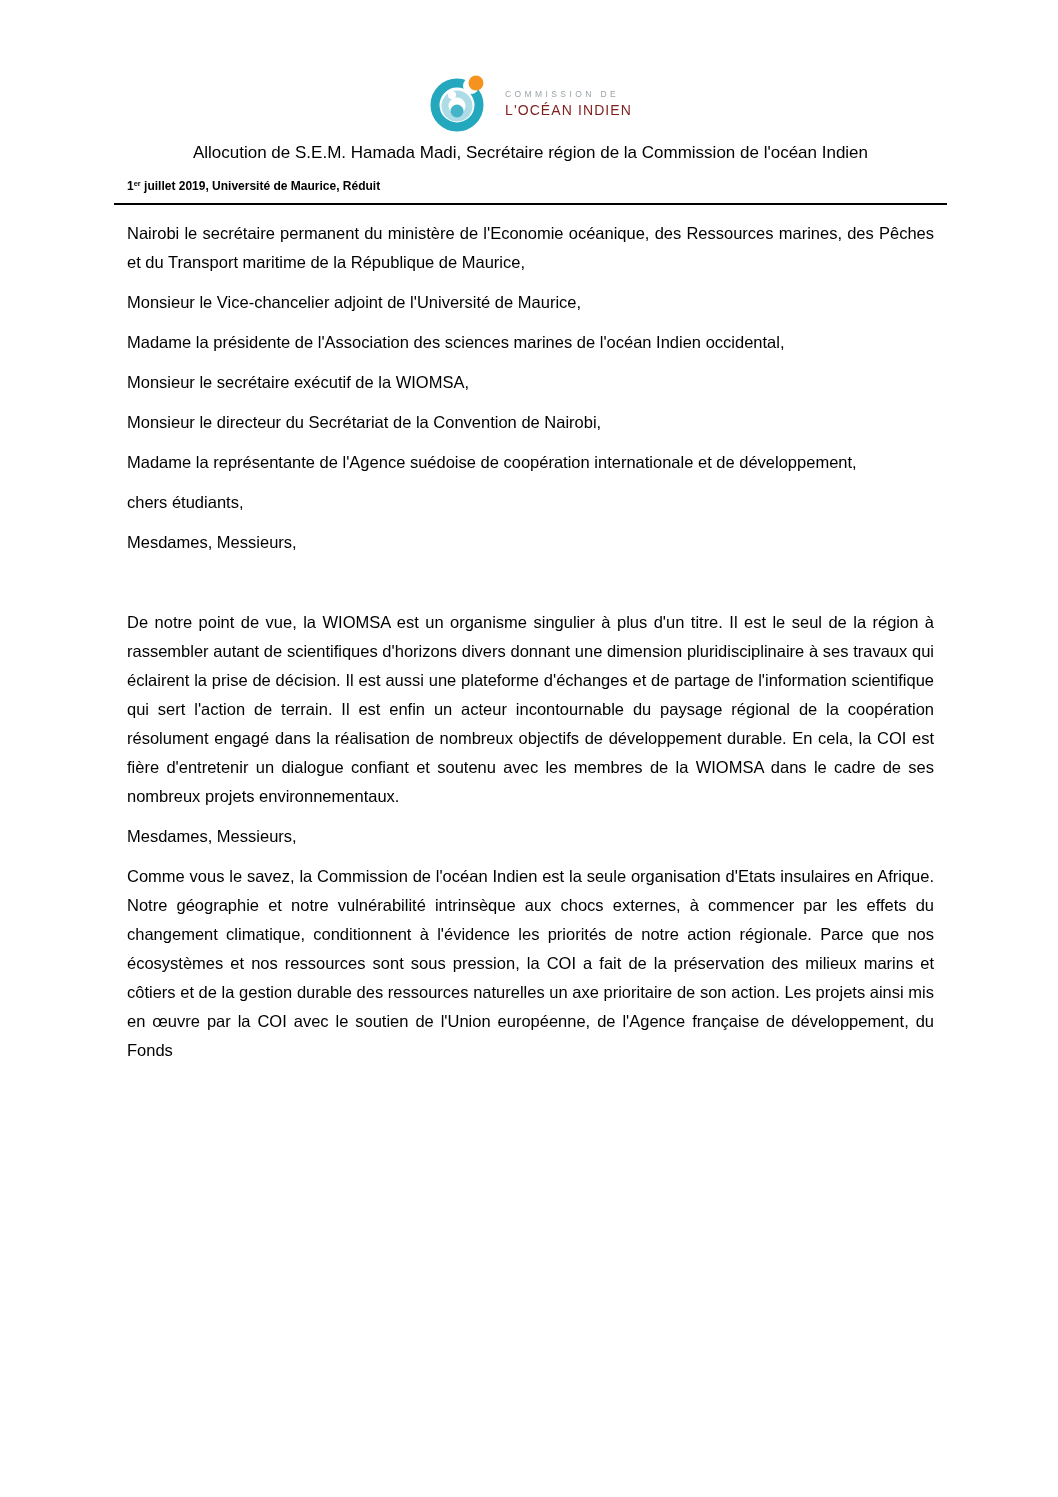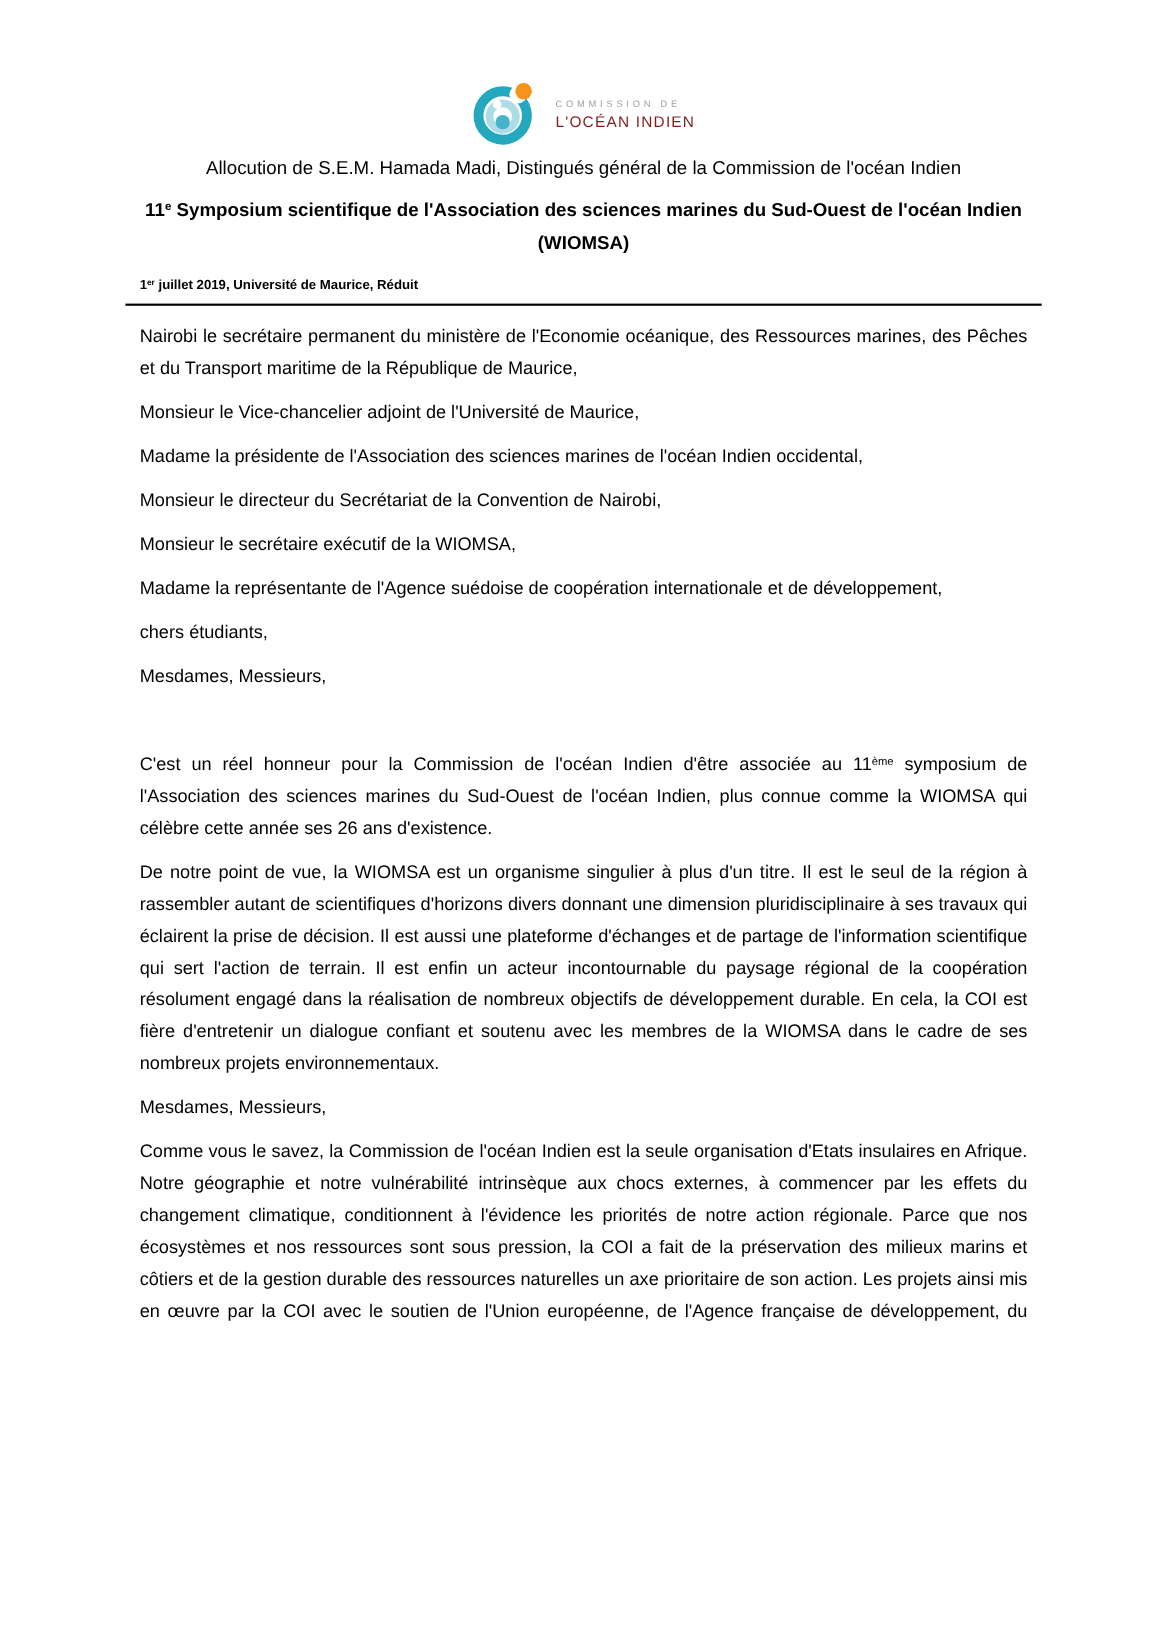--- a/index.html
+++ b/index.html
@@ -120,43 +120,38 @@
       <circle cx="28" cy="37" r="6.5" fill="#45b4c8"></circle>
 
       <circle cx="47" cy="9" r="7.5" fill="#f6921e"></circle>
     </svg>
     <div class="logo-text">
       <div class="logo-text-top">COMMISSION DE</div>
       <div class="logo-text-bottom">L'OCÉAN INDIEN</div>
     </div>
   </div>
 
-  <p class="doc-title">Allocution de S.E.M. Hamada Madi, Distingués général de la Commission de l'océan Indien</p>
+  <p class="doc-title">Allocution de S.E.M. Hamada Madi, Secrétaire région de la Commission de l'océan Indien</p>
 
-  <p class="doc-subtitle">
-    <span class="subtitle-line1">11<sup>e</sup> Symposium scientifique de l'Association des sciences marines du Sud-Ouest de l'océan Indien</span><br>
-    <span class="subtitle-line2">(WIOMSA)</span>
-  </p>
 
   <p class="doc-dateline">1<sup>er</sup> juillet 2019, Université de Maurice, Réduit</p>
 
   <hr class="rule">
 
   <div class="doc-body">
 
   <p class="para">Nairobi le secrétaire permanent du ministère de l'Economie océanique, des Ressources marines, des Pêches et du Transport maritime de la République de Maurice,</p>
       <p class="para">Monsieur le Vice-chancelier adjoint de l'Université de Maurice,</p>
       <p class="para">Madame la présidente de l'Association des sciences marines de l'océan Indien occidental,</p>
+      <p class="para">Monsieur le secrétaire exécutif de la WIOMSA,</p>
       <p class="para">Monsieur le directeur du Secrétariat de la Convention de Nairobi,</p>
-      <p class="para">Monsieur le secrétaire exécutif de la WIOMSA,</p>
       <p class="para">Madame la représentante de l'Agence suédoise de coopération internationale et de développement,</p>
       <p class="para">chers étudiants,</p>
       <p class="para">Mesdames, Messieurs,</p>
       <p class="para para-blank"></p>
-      <p class="para">C'est un réel honneur pour la Commission de l'océan Indien d'être associée au 11<sup>ème</sup> symposium de l'Association des sciences marines du Sud-Ouest de l'océan Indien, plus connue comme la WIOMSA qui célèbre cette année ses 26 ans d'existence.</p>
       <p class="para">De notre point de vue, la WIOMSA est un organisme singulier à plus d'un titre. Il est le seul de la région à rassembler autant de scientifiques d'horizons divers donnant une dimension pluridisciplinaire à ses travaux qui éclairent la prise de décision. Il est aussi une plateforme d'échanges et de partage de l'information scientifique qui sert l'action de terrain. Il est enfin un acteur incontournable du paysage régional de la coopération résolument engagé dans la réalisation de nombreux objectifs de développement durable. En cela, la COI est fière d'entretenir un dialogue confiant et soutenu avec les membres de la WIOMSA dans le cadre de ses nombreux projets environnementaux.</p>
       <p class="para">Mesdames, Messieurs,</p>
       <p class="para">Comme vous le savez, la Commission de l'océan Indien est la seule organisation d'Etats insulaires en Afrique. Notre géographie et notre vulnérabilité intrinsèque aux chocs externes, à commencer par les effets du changement climatique, conditionnent à l'évidence les priorités de notre action régionale. Parce que nos écosystèmes et nos ressources sont sous pression, la COI a fait de la préservation des milieux marins et côtiers et de la gestion durable des ressources naturelles un axe prioritaire de son action. Les projets ainsi mis en œuvre par la COI avec le soutien de l'Union européenne, de l'Agence française de développement, du Fonds</p>
     </div>
 
   <div class="page-footer">1</div>
 
 </div>
 
 </body></html>

